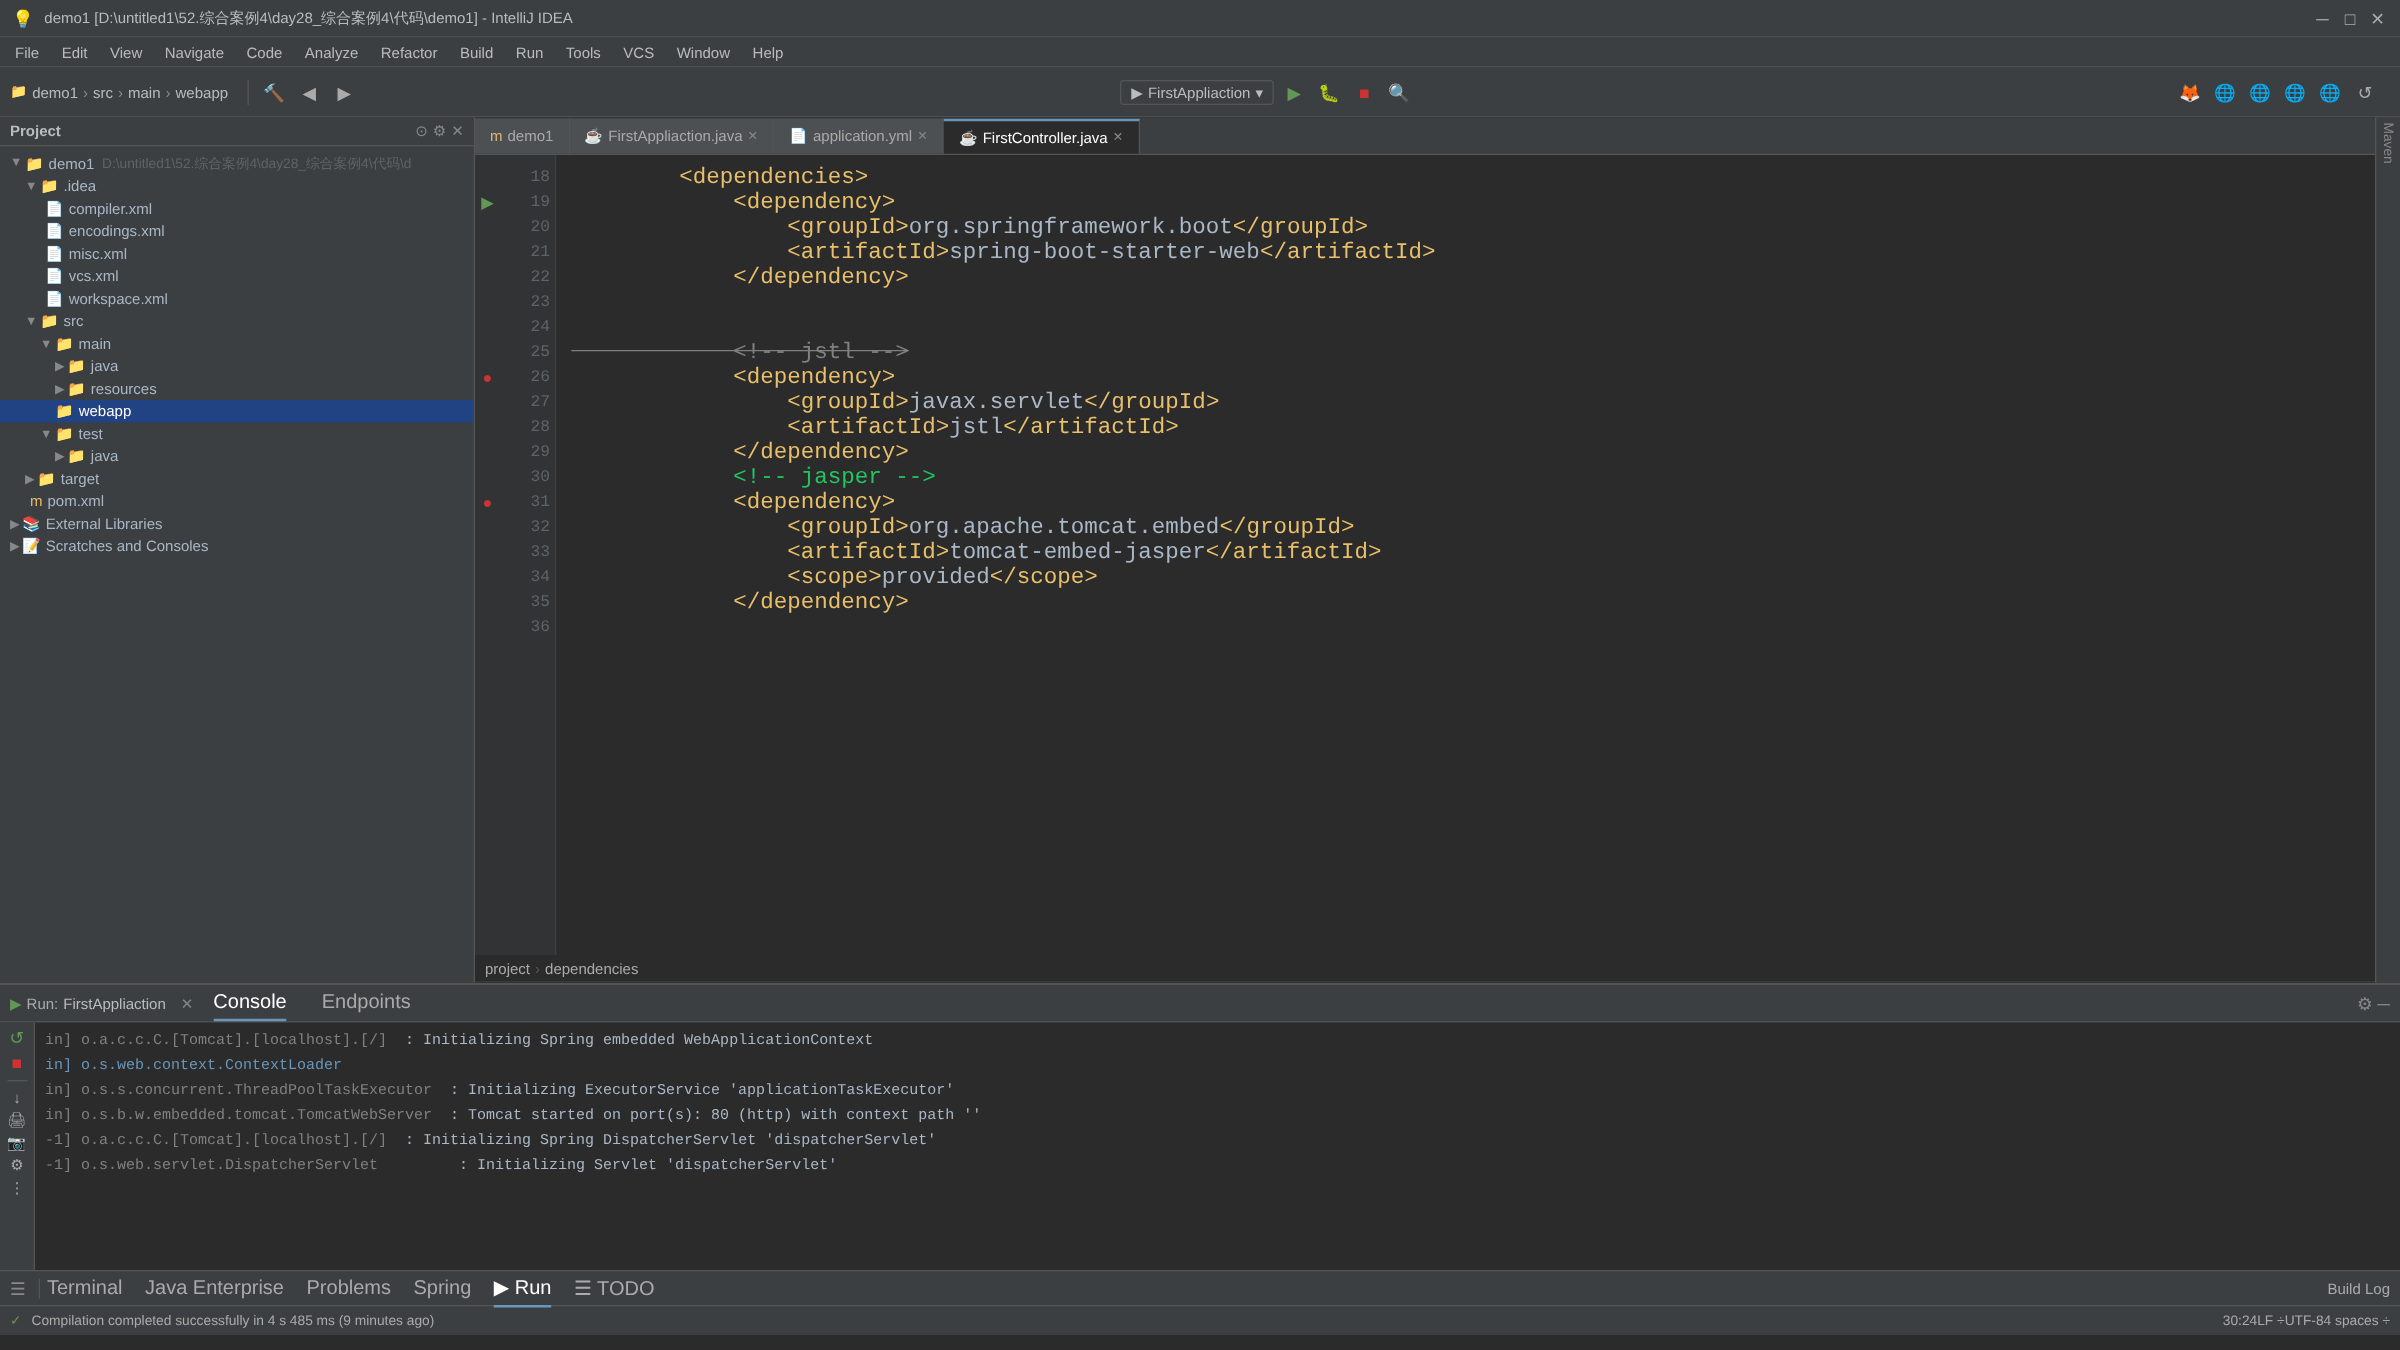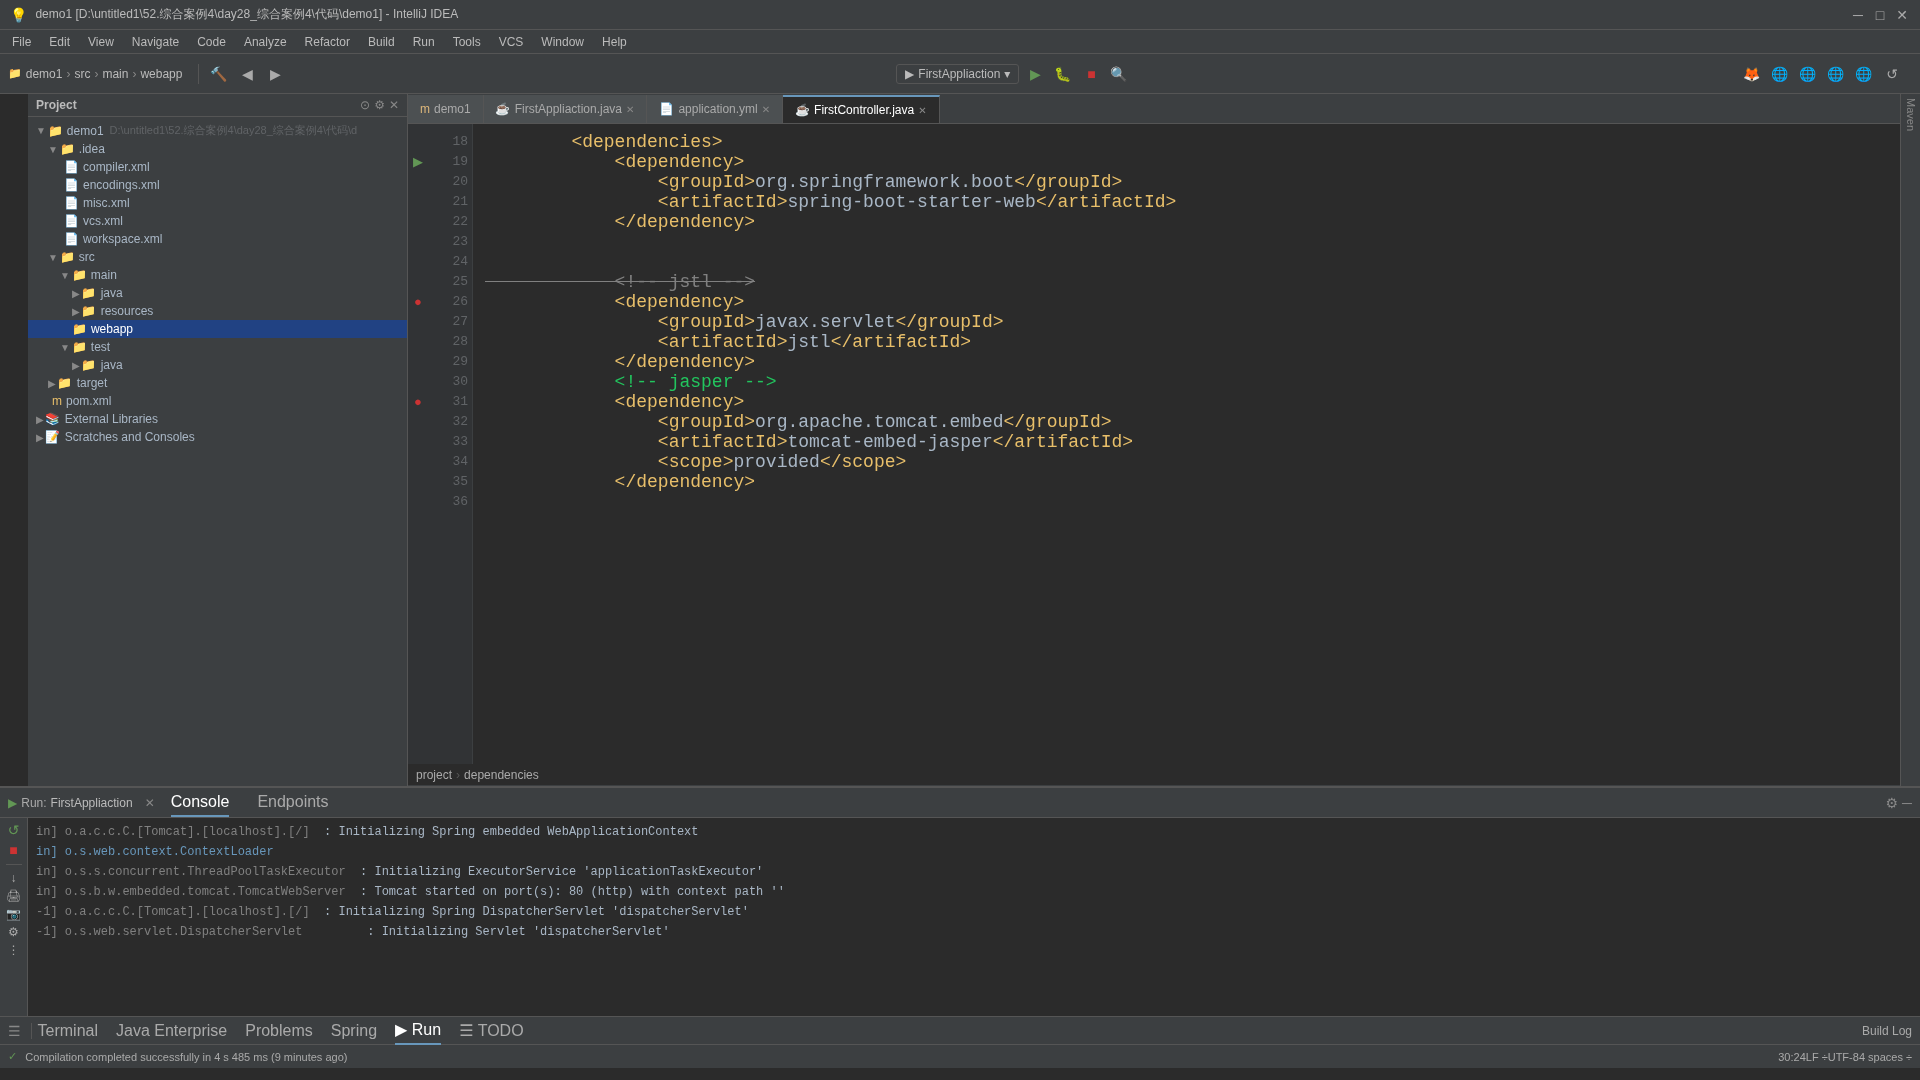--- a/index.html
+++ b/index.html
@@ -304,21 +304,21 @@
   <div style="display:flex;gap:4px;margin-right:8px;">
     <div class="toolbar-btn" style="color:#ff6c00;">🦊</div>
     <div class="toolbar-btn" style="color:#4285f4;">🌐</div>
     <div class="toolbar-btn">🌐</div>
     <div class="toolbar-btn" style="color:#cc3333;">🌐</div>
     <div class="toolbar-btn" style="color:#0078d7;">🌐</div>
     <div class="toolbar-btn">↺</div>
   </div>
 </div>
 
-<div id="main-area" style="height: calc(1080px - 30px - 24px - 40px - 230px - 24px - 40px); display:flex;padding-left:28px;">
+<div id="main-area" style="height: calc(1080px - 30px - 24px - 40px - 230px - 24px - 40px); display:flex;">
 
   <div id="sidebar">
     <div id="sidebar-header">
       <span id="sidebar-header-title">Project</span>
       <div style="display:flex;gap:4px;">
         <span style="color:#888;cursor:pointer;">⊙</span>
         <span style="color:#888;cursor:pointer;">⚙</span>
         <span style="color:#888;cursor:pointer;">✕</span>
       </div>
     </div>

